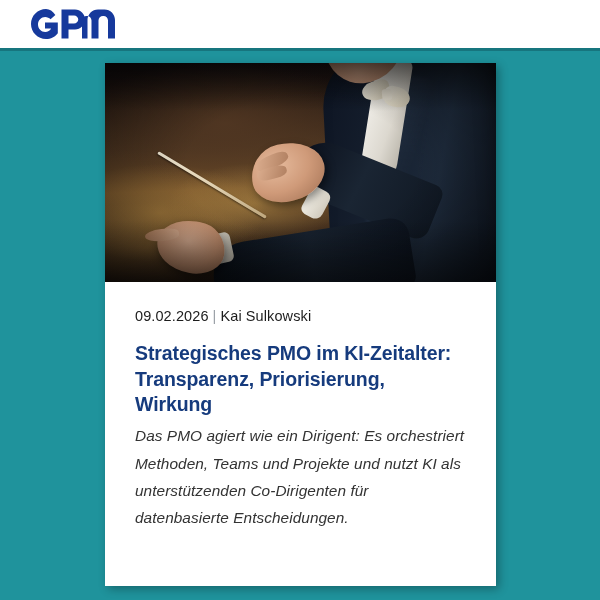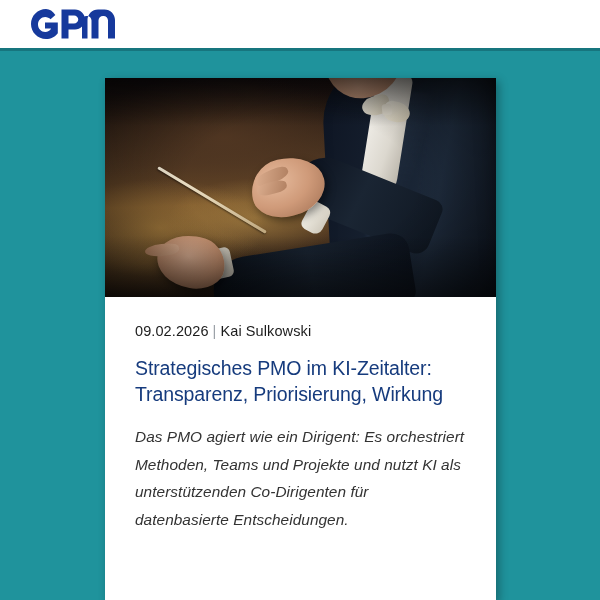--- a/index.html
+++ b/index.html
@@ -58,21 +58,21 @@
     left: 0; top: 48px;
     width: 600px;
     height: 552px;
     background: #1f939c;
   }
 
   
   .article-card {
     position: absolute;
     left: 105px;
-    top: 78px;
+    top: 63px;
     width: 391px;
     height: 523px;
     background: #ffffff;
     box-shadow: 3px 3px 9px rgba(0,0,0,0.30);
     overflow: hidden;
     z-index: 3;
   }
 
   
   .card-media {
@@ -316,23 +316,23 @@
   }
   .meta-sep {
     color: #9aa0a6;
     padding: 0 4px;
     font-weight: 300;
   }
 
   .article-title {
     font-size: 19.5px;
     line-height: 1.32;
-    font-weight: normal;
+    font-weight: bold;
     color: #163b7d;
-    margin-bottom: 16px;
+    margin-bottom: 4px;
     letter-spacing: -0.1px;
   }
 
   .article-excerpt {
     font-size: 15.4px;
     line-height: 1.78;
     color: #333333;
     letter-spacing: 0.05px;
     font-style: italic;
   }

